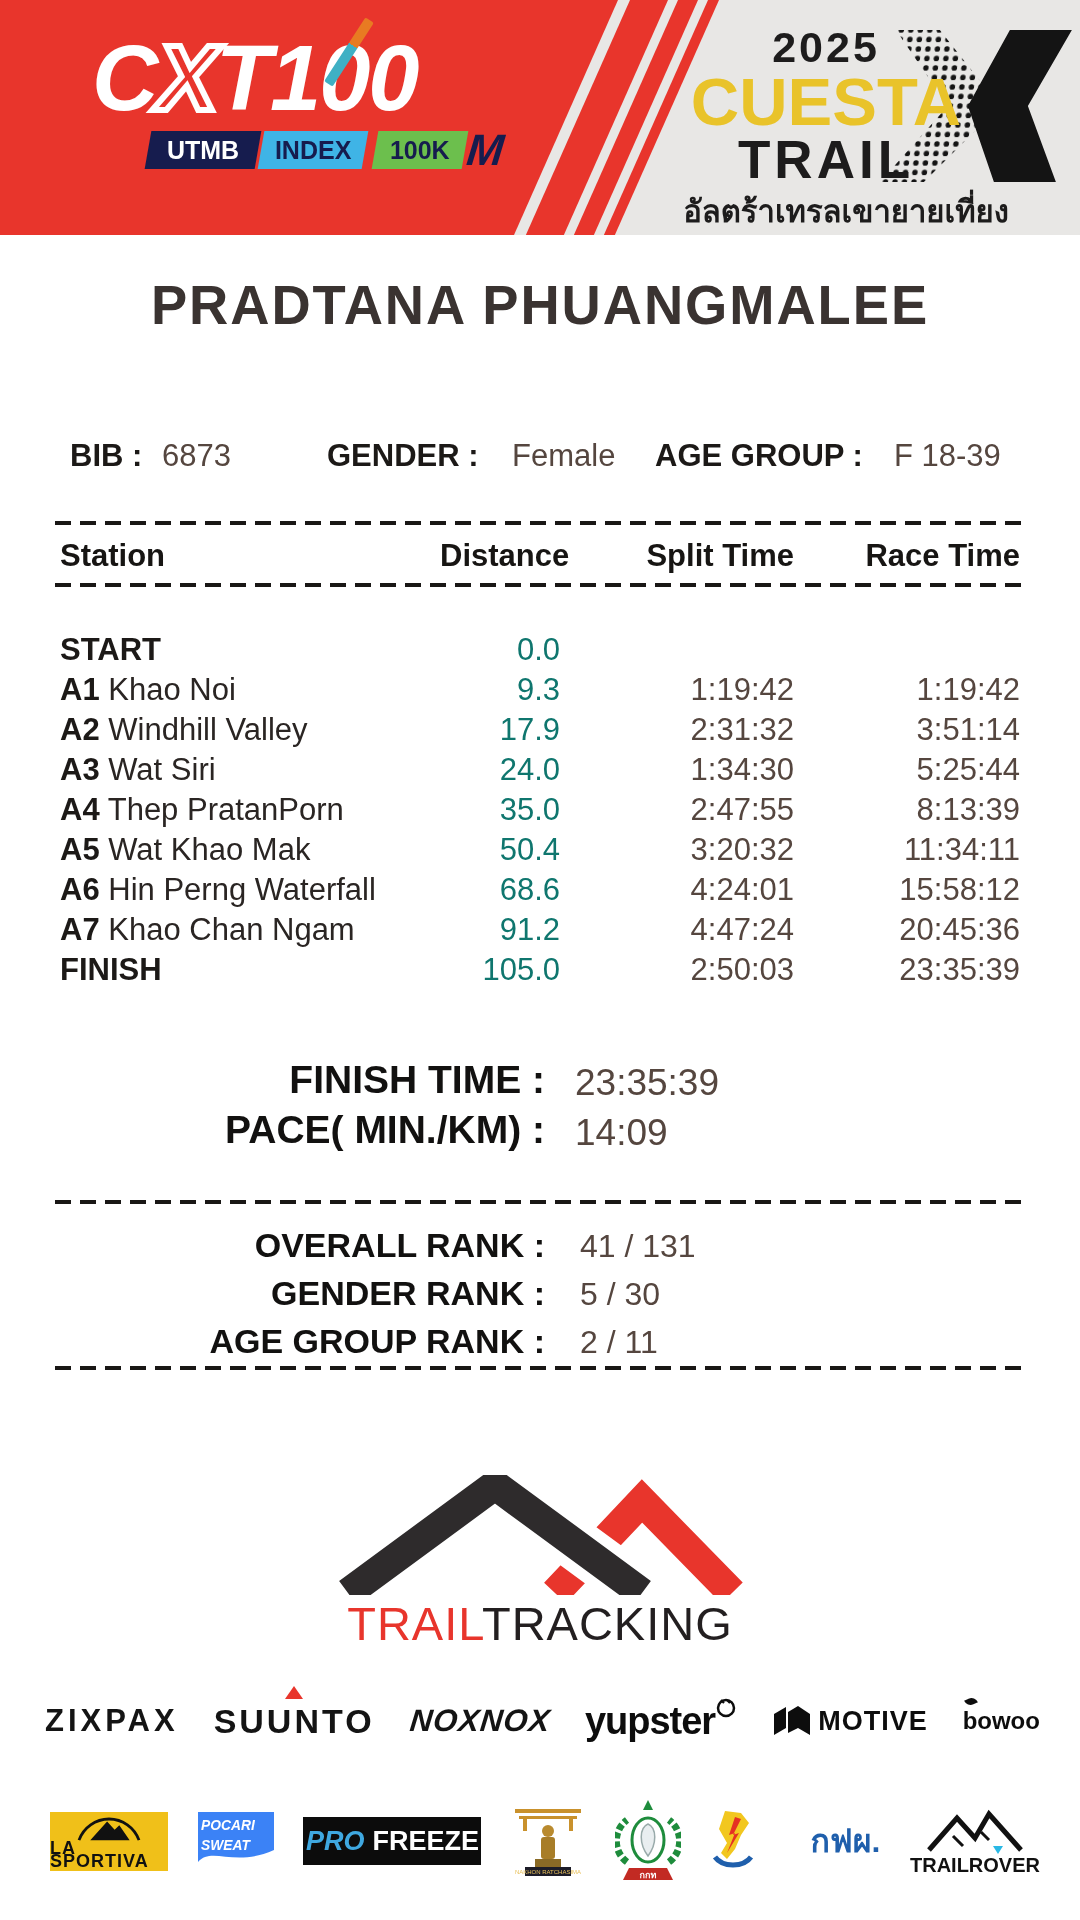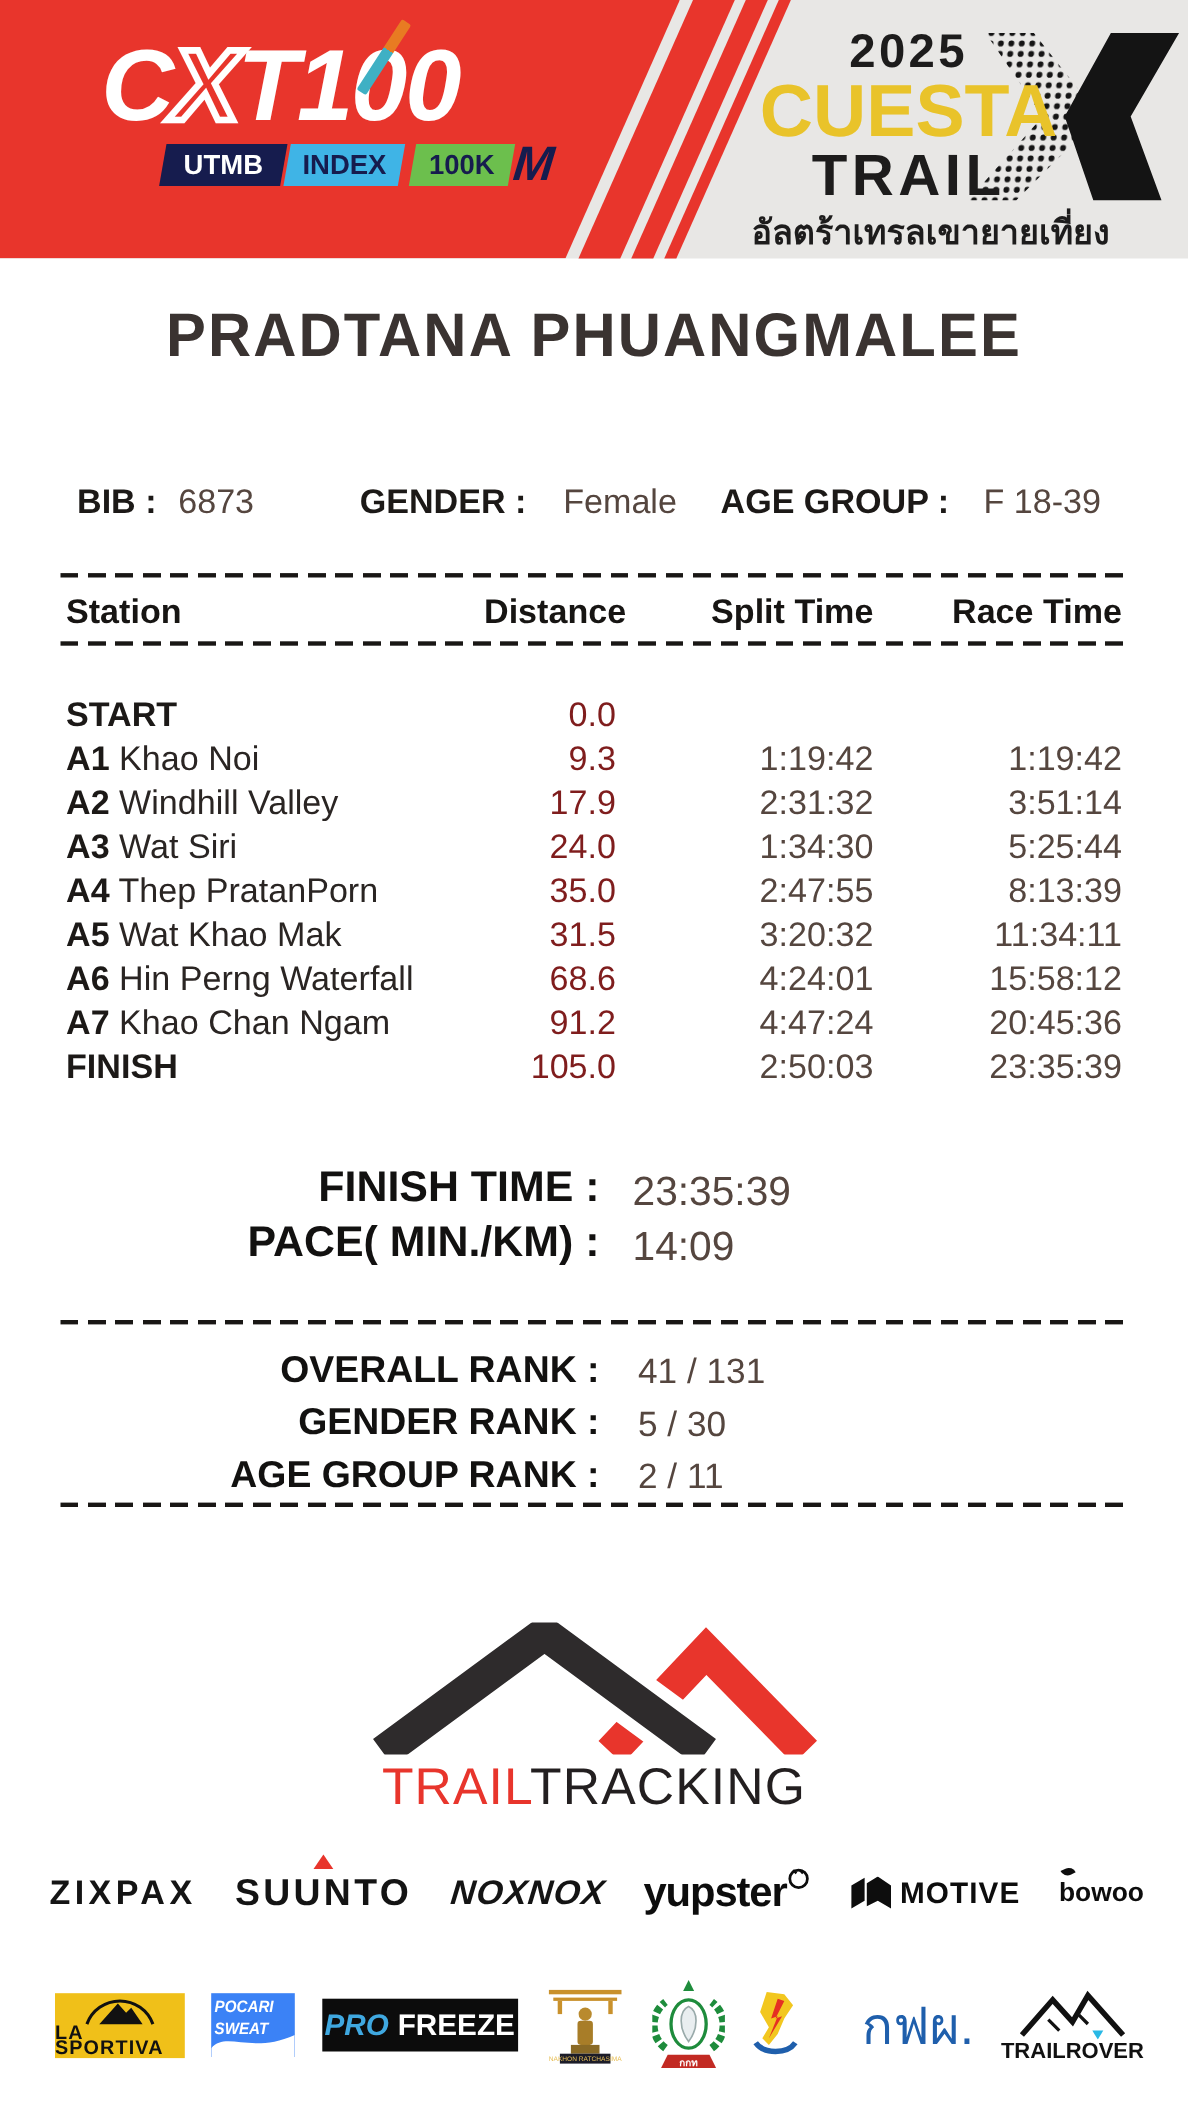--- a/index.html
+++ b/index.html
@@ -53,21 +53,21 @@
   .dash.d1{top:521px;} .dash.d2{top:583px;} .dash.d3{top:1200px;} .dash.d4{top:1366px;}
 
   
   .thead,.trow{display:grid;grid-template-columns:380px 120px 234px 226px;font-size:31px;}
   .thead{position:absolute;left:60px;top:538px;width:960px;font-weight:700;color:#171513;}
   .tbody{position:absolute;left:60px;top:630px;width:960px;}
   .trow{line-height:40px;height:40px;}
   .cell-r{text-align:right;}
   .st-code{font-weight:700;color:#1c1917;}
   .st-name{color:#2a2523;}
-  .t-dist{color:#7f1d1d;}
+  .t-dist{color:#0f766e;}
   .t-time{color:#55463f;}
 
   
   .sumline{position:absolute;width:1080px;height:48px;}
   .sum-fin{top:1058px;} .sum-pace{top:1108px;}
   .sum-lbl{position:absolute;right:535px;font-size:39px;font-weight:700;color:#121110;}
   .sum-val{position:absolute;left:575px;font-size:37px;color:#55463f;top:4px;}
 
   .rankline{position:absolute;width:1080px;height:44px;}
   .rk-1{top:1226px;} .rk-2{top:1274px;} .rk-3{top:1322px;}
@@ -100,21 +100,21 @@
   .box-lasportiva{width:118px;height:56px;background:#f0c019;display:flex;flex-direction:column;
                   align-items:center;justify-content:flex-end;padding-bottom:3px;}
   .ls-text{font-size:18px;font-weight:700;letter-spacing:1px;color:#111;line-height:13px;}
   .box-pocari{width:76px;height:58px;background:#3b82f6;position:relative;overflow:hidden;
               text-align:left;color:#fff;font-weight:700;font-style:italic;}
   .pocari-t{font-size:15px;line-height:15px;letter-spacing:0;padding-top:5px;transform:scaleX(.92);}
   .box-profreeze{width:178px;height:48px;background:#0c0c0c;display:flex;align-items:center;
                  justify-content:center;gap:8px;font-size:27px;font-weight:700;}
   .pf-pro{color:#3fa8e0;font-style:italic;} .pf-freeze{color:#ffffff;}
   .lg-egat{display:flex;align-items:center;gap:8px;}
-  .egat-text{font-size:47px;font-weight:400;color:#1f5fac;line-height:45px;margin-left:48px;}
+  .egat-text{font-size:32px;font-weight:700;color:#1f5fac;line-height:45px;margin-left:48px;}
   .lg-trailrover{display:flex;flex-direction:column;align-items:center;}
   .tr-text{font-size:20px;font-weight:700;letter-spacing:0;color:#111;line-height:22px;}
   .nk-wrap,.sat-wrap{display:flex;align-items:center;}
 </style>
 </head>
 <body>
 
 <div class="page">
 
   <div class="banner">
@@ -206,21 +206,21 @@
       <div class="cell-r t-time">5:25:44</div>
     </div>
     <div class="trow">
       <div><span class="st-code">A4</span> <span class="st-name">Thep PratanPorn</span></div>
       <div class="cell-r t-dist">35.0</div>
       <div class="cell-r t-time">2:47:55</div>
       <div class="cell-r t-time">8:13:39</div>
     </div>
     <div class="trow">
       <div><span class="st-code">A5</span> <span class="st-name">Wat Khao Mak</span></div>
-      <div class="cell-r t-dist">31.5</div>
+      <div class="cell-r t-dist">50.4</div>
       <div class="cell-r t-time">3:20:32</div>
       <div class="cell-r t-time">11:34:11</div>
     </div>
     <div class="trow">
       <div><span class="st-code">A6</span> <span class="st-name">Hin Perng Waterfall</span></div>
       <div class="cell-r t-dist">68.6</div>
       <div class="cell-r t-time">4:24:01</div>
       <div class="cell-r t-time">15:58:12</div>
     </div>
     <div class="trow">

